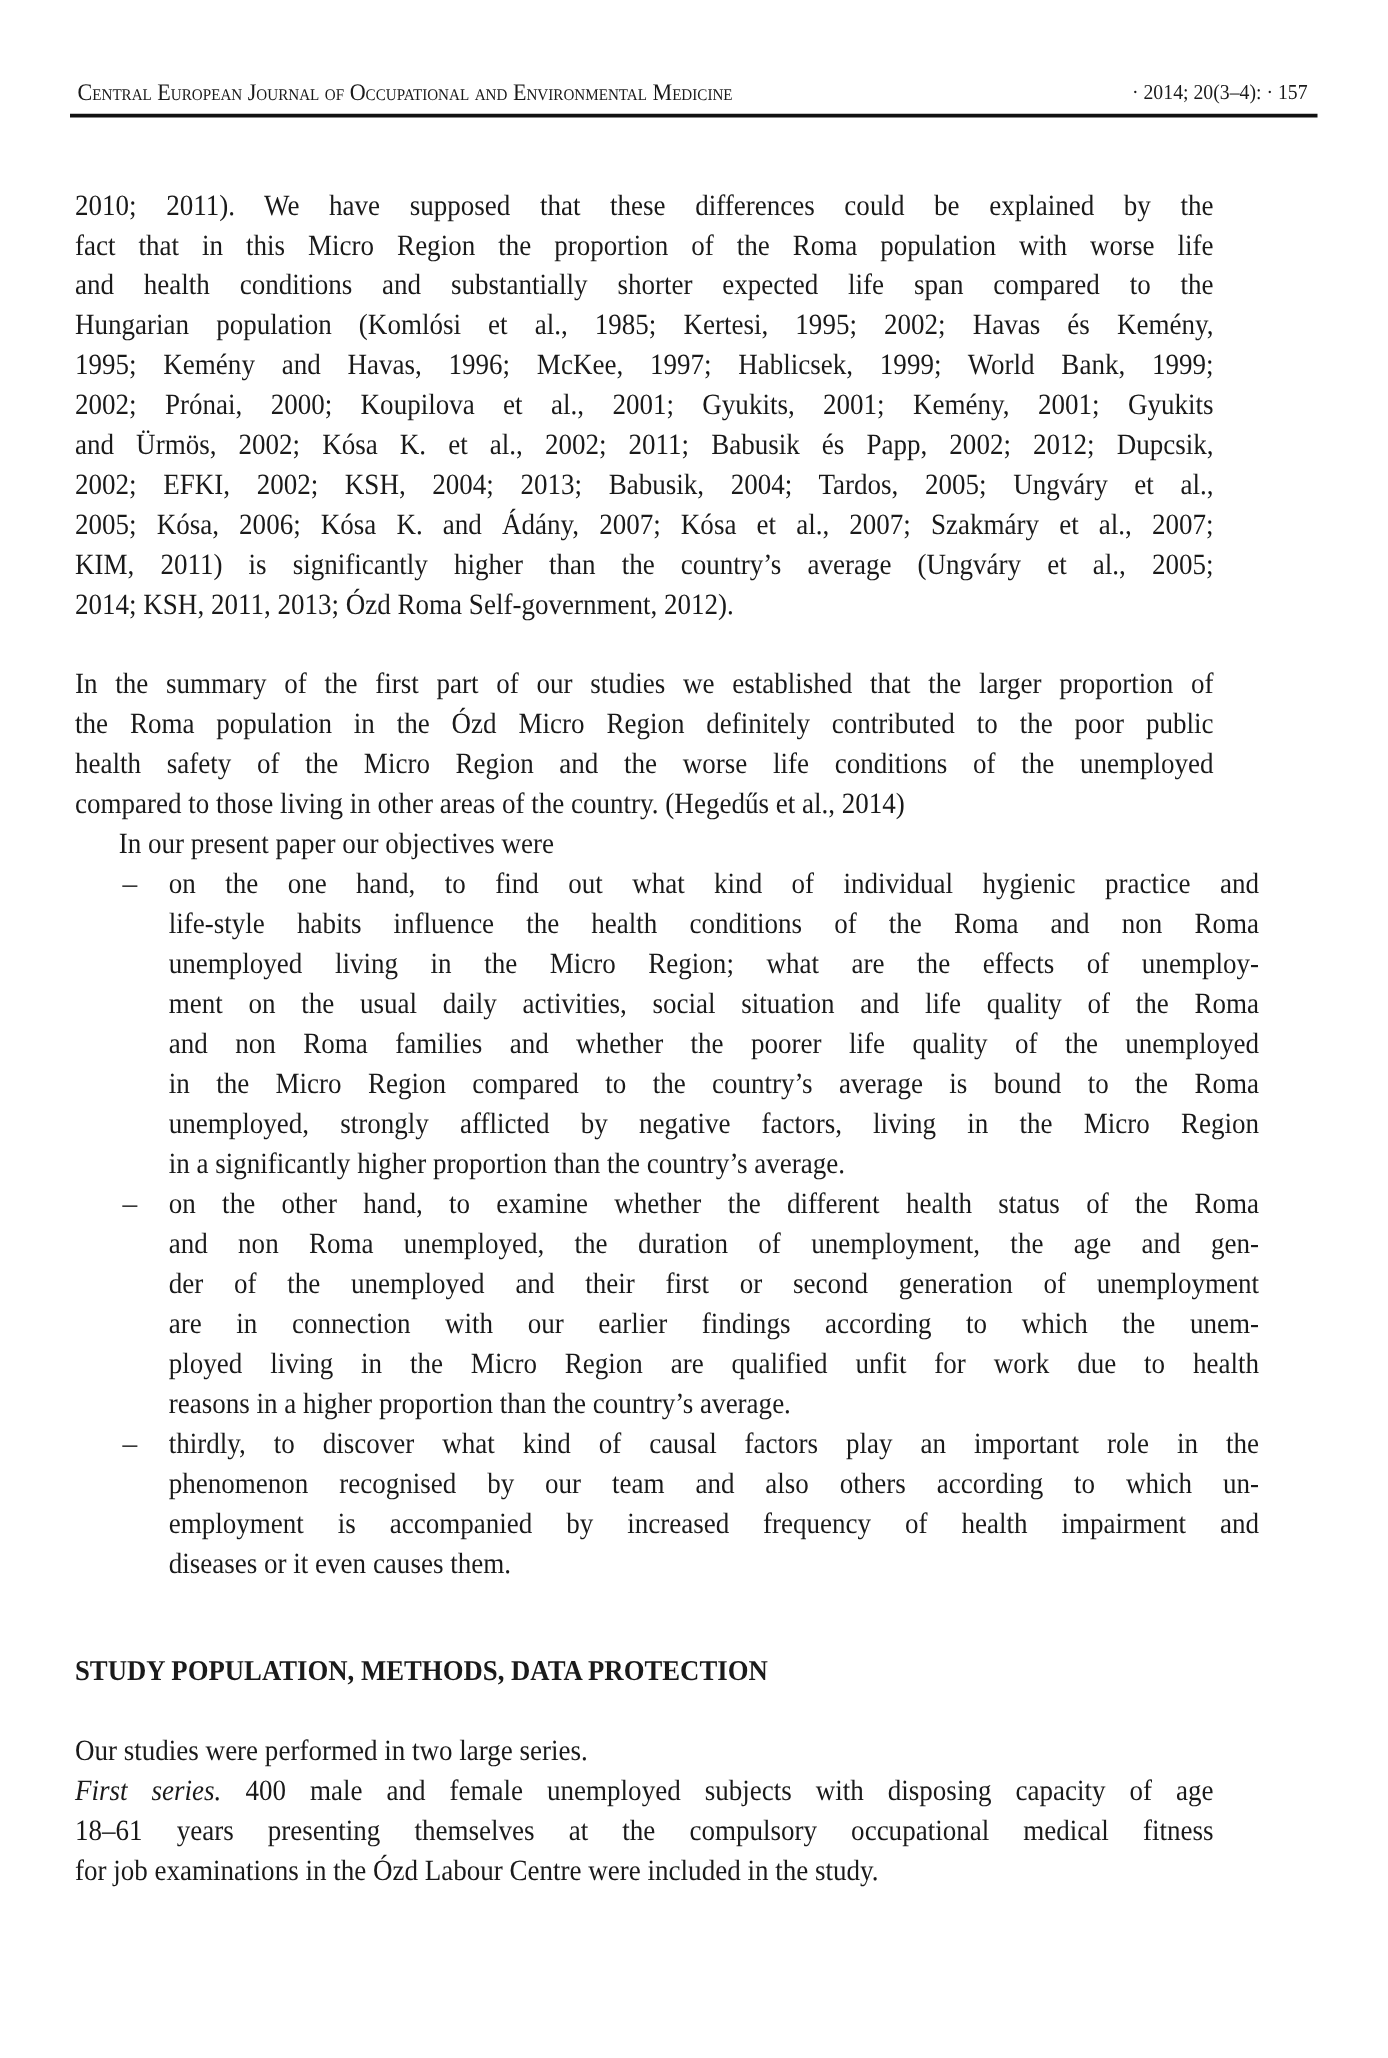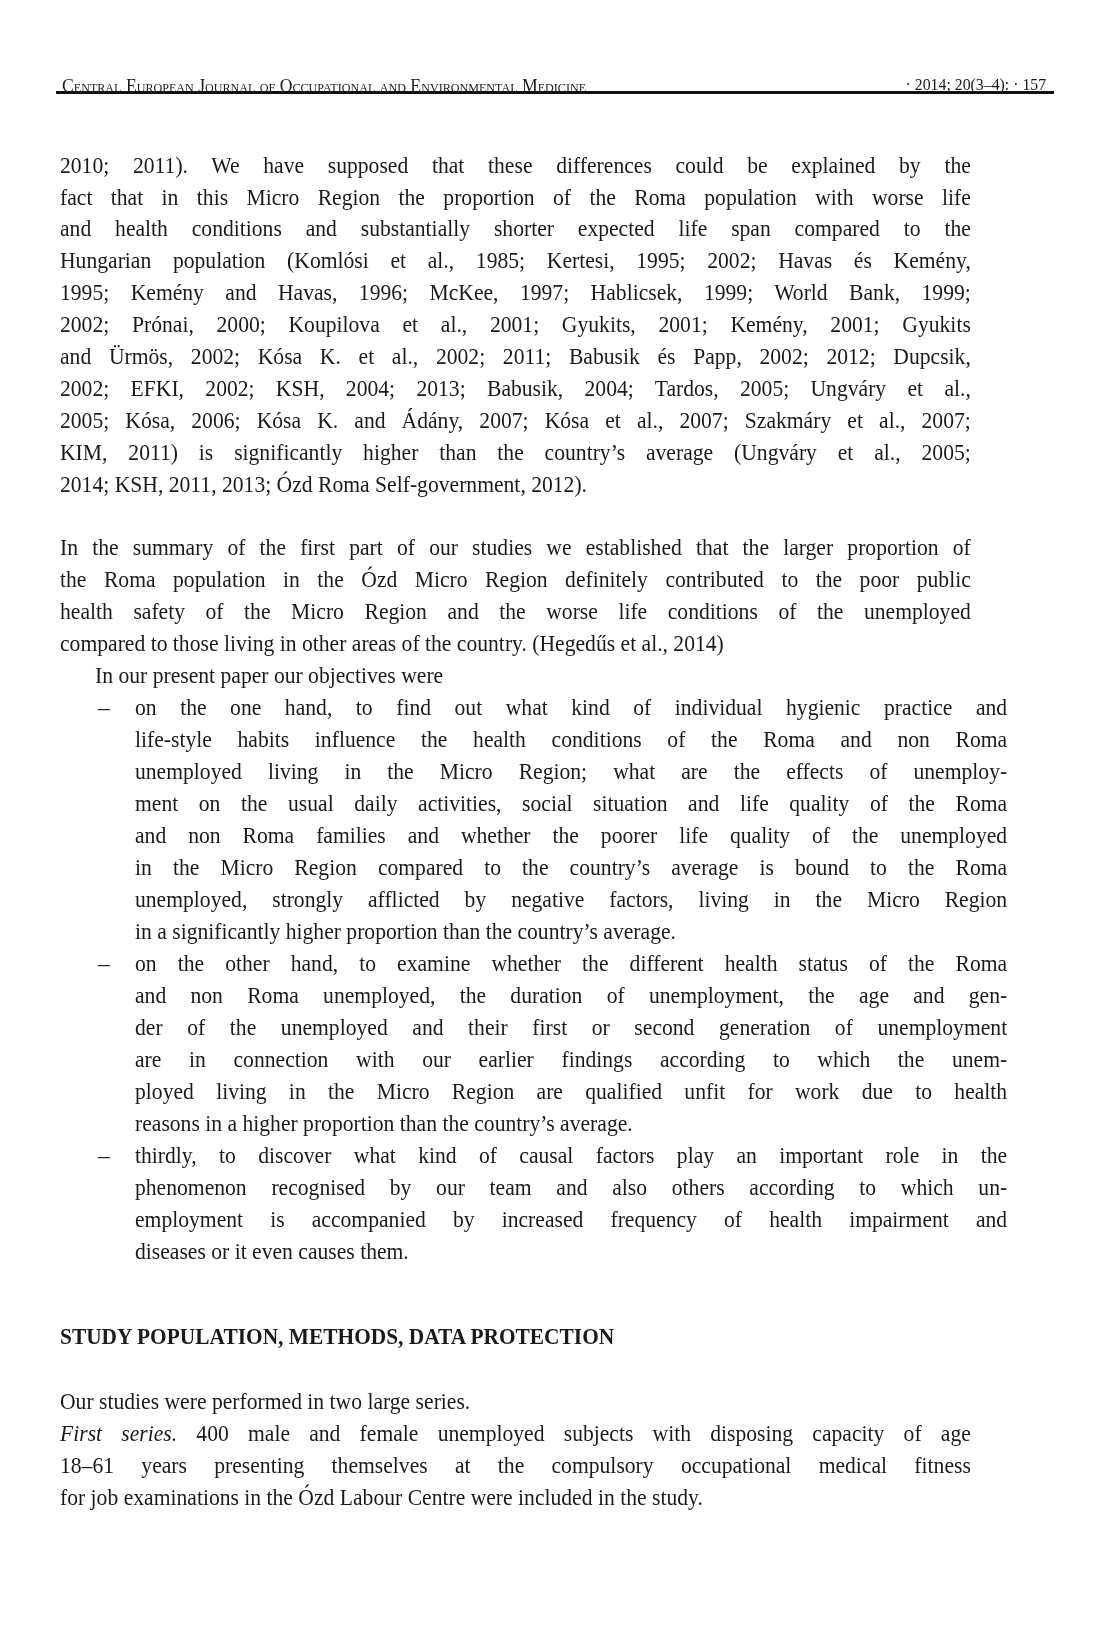--- a/index.html
+++ b/index.html
@@ -2,21 +2,21 @@
 <html><head>
 <meta charset="utf-8">
 <style>
   html, body { margin: 0; padding: 0; background: #ffffff; }
   body {
     width: 1110px; height: 1646px; position: relative; overflow: hidden;
     font-family: "Liberation Serif", "DejaVu Serif", serif;
     color: #1a1a1a;
   }
   .header {
-    position: absolute; left: 56px; top: 69px; width: 998px; height: 30px;
+    position: absolute; left: 56px; top: 58px; width: 998px; height: 30px;
     font-size: 17px; letter-spacing: 0; white-space: nowrap;
   }
   .header .journal { position: absolute; left: 6px; top: 6px; font-variant: small-caps; font-size: 19px; transform: scaleX(0.93); transform-origin: left top; }
   .header .issue { position: absolute; right: 8px; top: 6px; font-size: 17px; transform: scaleX(0.93); transform-origin: right top; }
   .rule { position: absolute; left: 56px; top: 91px; width: 998px; height: 3px; background: #111; }
   .line {
     position: absolute; left: 60px; width: 990px; font-size: 23.5px; line-height: 30px;
     white-space: nowrap; text-align: justify; text-align-last: justify;
     transform: scaleX(0.92); transform-origin: left top;
   }

